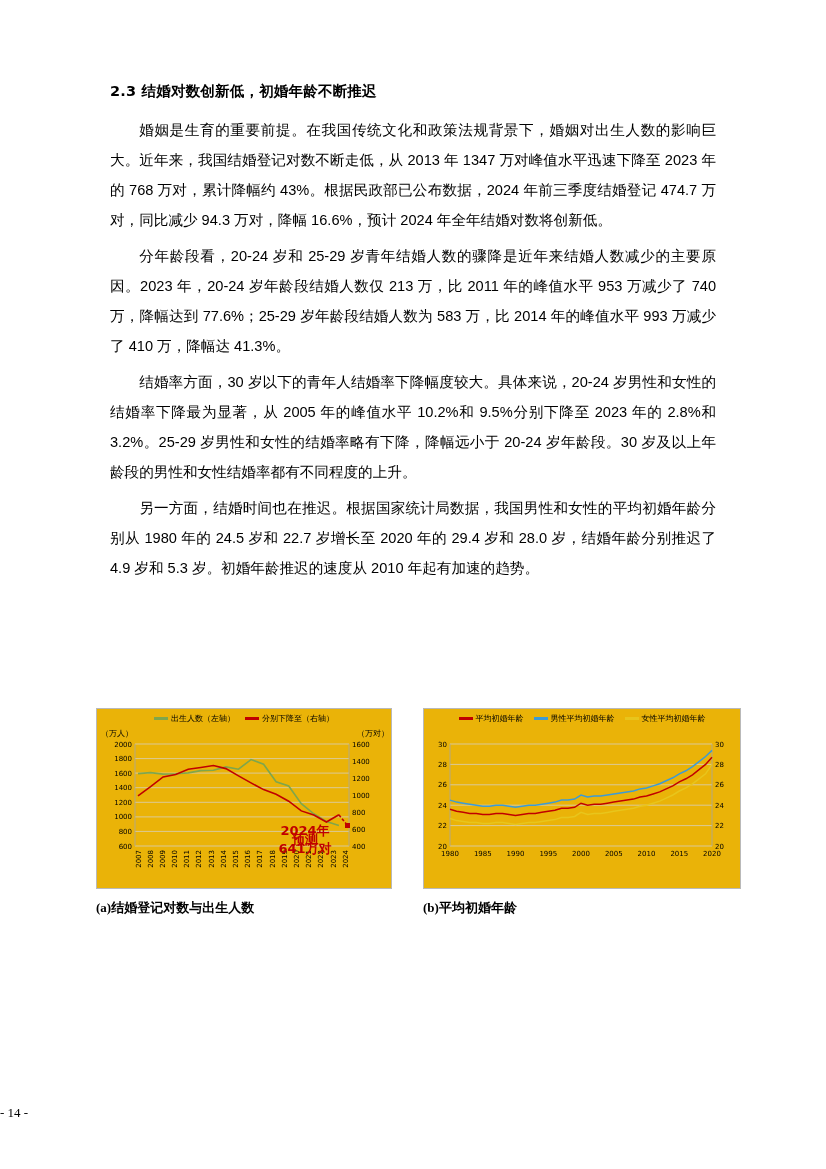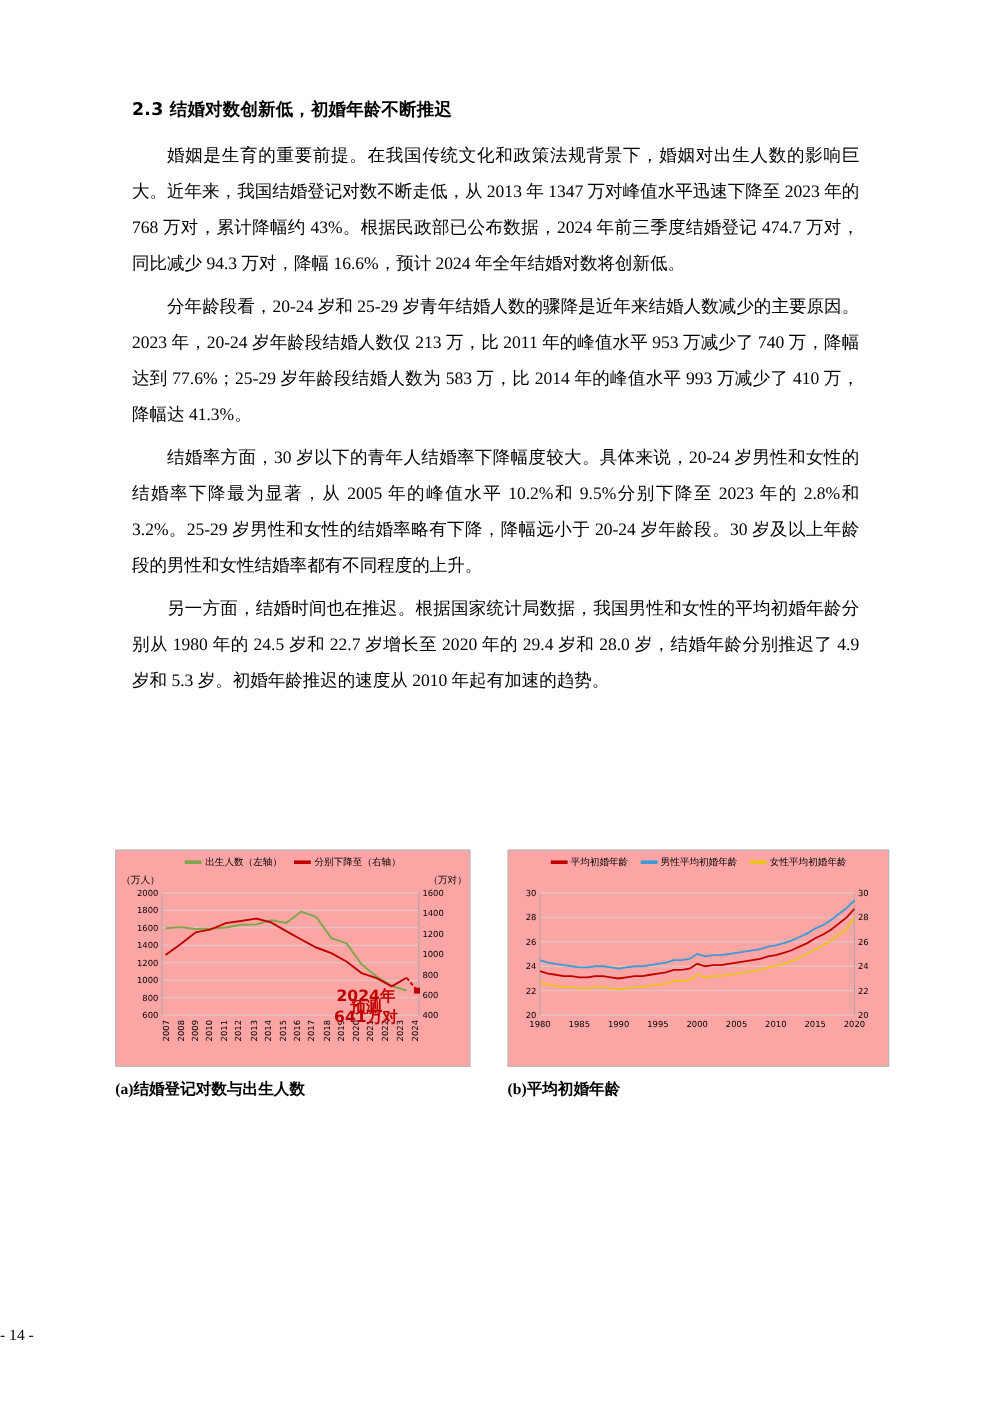--- a/index.html
+++ b/index.html
@@ -30,39 +30,39 @@
     margin: 0 0 14px 0;
     letter-spacing: 0.2px;
   }
   p.para {
     font-size: 14.6px;
     line-height: 30px;
     margin: 0 0 6px 0;
     text-align: justify;
     text-justify: inter-ideograph;
     text-indent: 2em;
-    font-family: Liberation Serif, serif;
+    font-family: Liberation Sans, sans-serif;
   }
   p.para.spaced { }
 
   
   .figures {
     position: absolute;
     left: 96px;
     top: 708px;
     width: 640px;
     display: flex;
     justify-content: space-between;
   }
   .fig { position: relative; }
   .fig-a { width: 296px; }
   .fig-b { width: 318px; margin-left: 31px; }
   .fig-box {
     border: 1px solid #b9b9b9;
-    background: #fca5a5;
+    background: #eab308;
     box-sizing: border-box;
     position: relative;
   }
   .fig-caption {
     font-family: Liberation Serif, serif;
     font-weight: bold;
     font-size: 13px;
     margin-top: 10px;
   }
   .legend {

